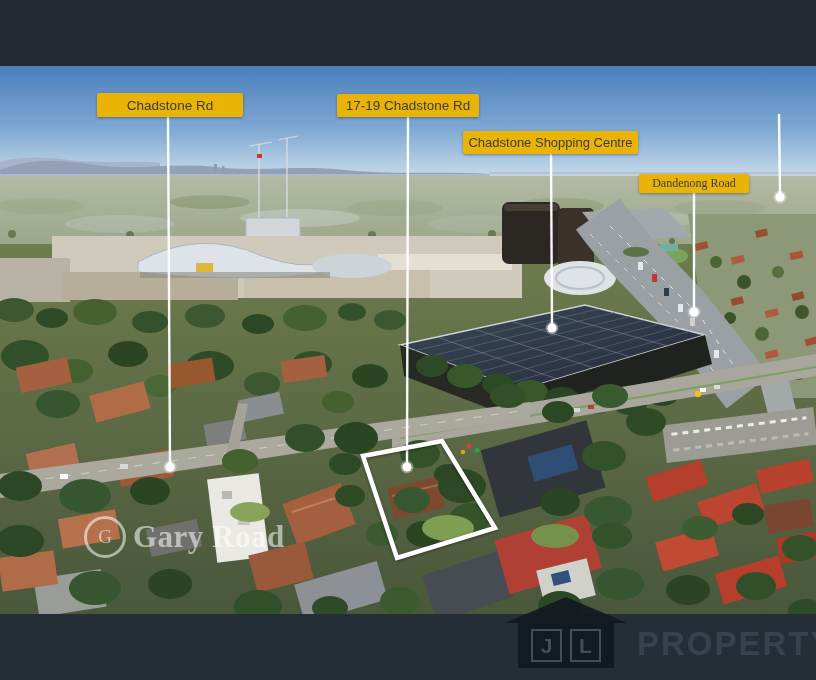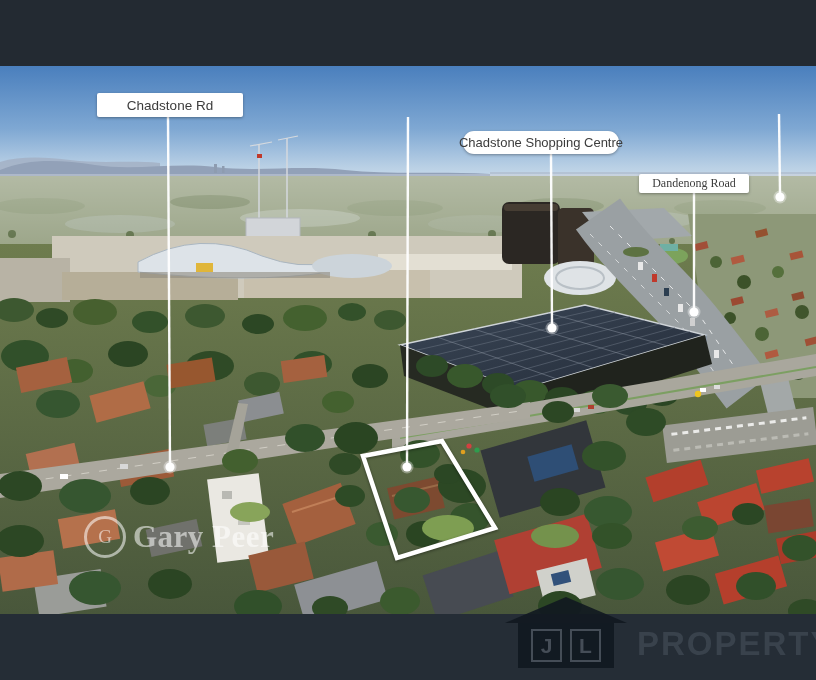--- a/index.html
+++ b/index.html
@@ -4,27 +4,27 @@
 <style>
   html,body{margin:0;padding:0;background:#10161c;}
   .canvas{position:relative;width:816px;height:680px;background:#232a32;overflow:hidden;
           font-family:"Liberation Sans",sans-serif;}
   .bar{position:absolute;left:0;width:816px;background:#232a32;}
   .bar.top{top:0;height:66px;}
   .bar.bottom{top:614px;height:66px;background:#252d36;}
   .photo{position:absolute;left:0;top:66px;width:816px;height:548px;overflow:hidden;}
   .photo svg{display:block;}
   .overlay{position:absolute;left:0;top:0;width:816px;height:680px;pointer-events:none;}
-  .label{position:absolute;background:#ffffff;color:#3c3c3c;display:flex;align-items:center;
+  .label{position:absolute;background:#eab308;color:#3c3c3c;display:flex;align-items:center;
          justify-content:center;white-space:nowrap;border-radius:2px;
          box-shadow:0 1px 3px rgba(0,0,0,.35);box-sizing:border-box;text-align:right;}
   .l1{left:97px;top:93px;width:146px;height:24px;font-size:13.5px;}
   .l2{left:337px;top:94px;width:142px;height:23px;font-size:13.5px;}
   .l3{left:625px;top:90px;width:162px;height:24px;font-size:12.5px;}
-  .l4{left:463px;top:131px;width:156px;height:23px;font-size:13px;border-radius:11px;}
+  .l4{left:463px;top:131px;width:175px;height:23px;font-size:13px;}
   .l5{left:639px;top:174px;width:110px;height:19px;font-size:12px;font-family:Liberation Serif, serif;}
   .gp{position:absolute;left:84px;top:516px;display:flex;align-items:center;gap:7px;
       color:rgba(255,255,255,.55);}
   .gp-ring{width:36px;height:36px;border:3px solid rgba(255,255,255,.55);border-radius:50%;
            display:flex;align-items:center;justify-content:center;
            font-family:"Liberation Serif",serif;font-size:19px;}
   .gp-name{font-family:"Liberation Serif",serif;font-size:31px;font-weight:600;letter-spacing:.5px;}
   .jl{position:absolute;left:505px;top:597px;display:flex;align-items:flex-start;}
   .jl-house{width:122px;}
   .jl-roof{width:122px;height:26px;background:rgba(17,25,33,.92);
@@ -369,26 +369,27 @@
         <circle cx="780" cy="197" r="4.6"></circle>
       <circle cx="552" cy="328" r="6.5" opacity=".35"></circle>
         <circle cx="552" cy="328" r="4.6"></circle>
       <circle cx="694" cy="312" r="6.5" opacity=".35"></circle>
         <circle cx="694" cy="312" r="4.6"></circle>
     </g>
     <polygon points="363,456 442,441 495,528 397,558" fill="none" stroke="#ffffff" stroke-width="4.5" style="filter:drop-shadow(0 1px 1.5px rgba(0,0,0,.4))"></polygon>
   </svg>
 
   <div class="label l1">Chadstone Rd</div>
+  <div class="label l2">17-19 Chadstone Rd</div>
   <div class="label l4">Chadstone Shopping Centre</div>
   <div class="label l5">Dandenong Road</div>
 
   <div class="gp">
     <div class="gp-ring">G</div>
-    <div class="gp-name">Gary Peer</div>
+    <div class="gp-name">Gary Road</div>
   </div>
 
   <div class="bar bottom"></div>
 
   <div class="jl">
     <div class="jl-house">
       <div class="jl-roof"></div>
       <div class="jl-body">
         <div class="jl-letter">J</div>
         <div class="jl-letter">L</div>

